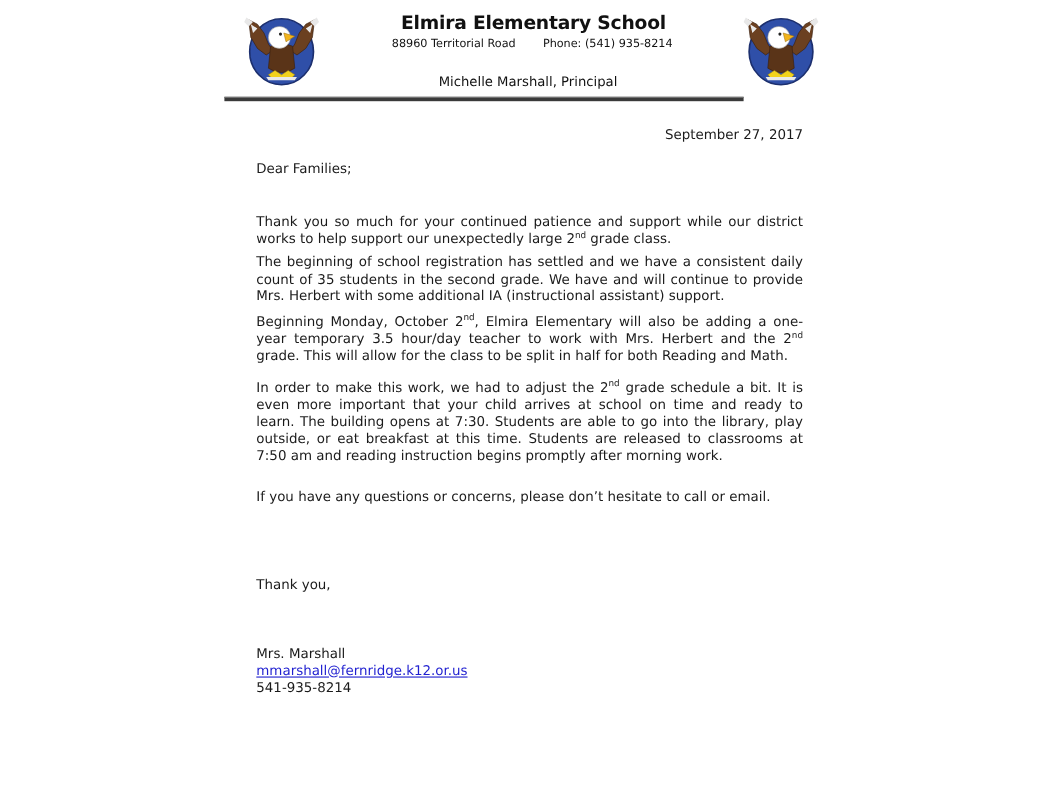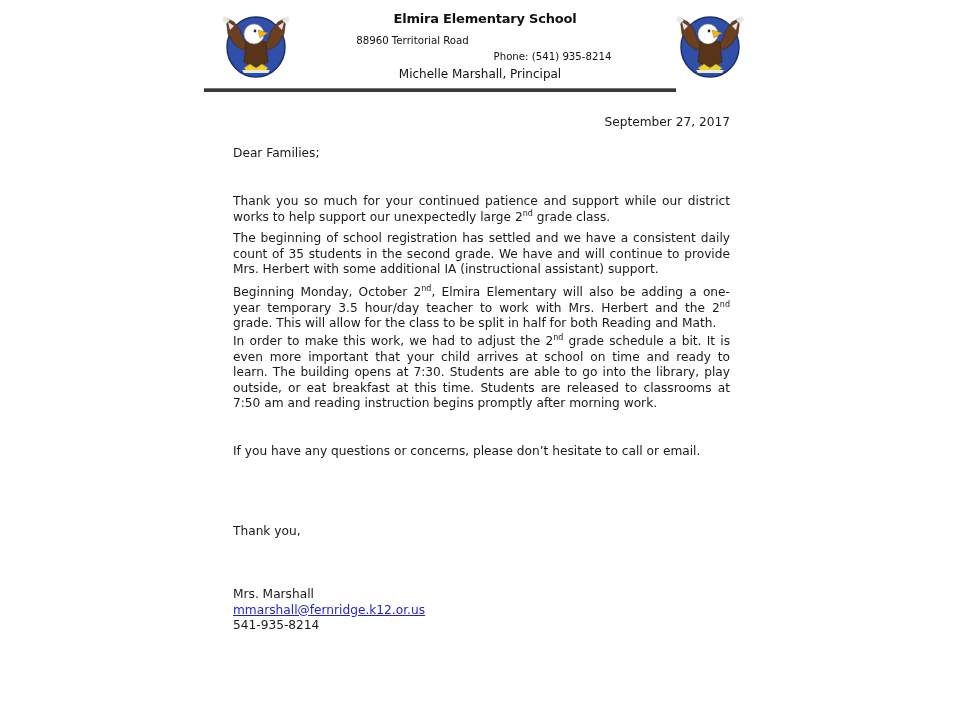--- a/index.html
+++ b/index.html
@@ -28,21 +28,21 @@
       height: 72px;
     }
     .logo-left { left: 214px; }
     .logo-right { left: 668px; }
     .school-name {
       position: absolute;
       left: 340px;
       width: 290px;
       top: 11px;
       text-align: center;
-      font-size: 13px;
+      font-size: 17px;
       font-weight: bold;
       letter-spacing: -0.2px;
       color: #111;
       white-space: nowrap;
     }
     .contact-block {
       position: absolute;
       top: 34px;
       left: 345px;
       width: 290px;
@@ -54,21 +54,20 @@
       display: flex;
       white-space: nowrap;
     }
     .contact-col-left {
       width: 135px;
       text-align: center;
     }
     .contact-col-right {
       width: 145px;
       text-align: center;
-      margin-top: 16px;
     }
     .principal {
       position: absolute;
       top: 67px;
       left: 340px;
       width: 280px;
       text-align: center;
       font-size: 12px;
       font-weight: normal;
       color: #111;
@@ -107,21 +106,21 @@
     .para {
       position: absolute;
       left: 0;
       width: 497px;
       text-align: justify;
       margin: 0;
     }
     .p1 { top: 194px; }
     .p2 { top: 231px; }
     .p3 { top: 285px; }
-    .p4 { top: 334px; }
+    .p4 { top: 345px; }
     .p5 { top: 444px; }
     sup {
       font-size: 8px;
       line-height: 0;
       vertical-align: super;
     }
     .closing {
       position: absolute;
       top: 524px;
       left: 0;

